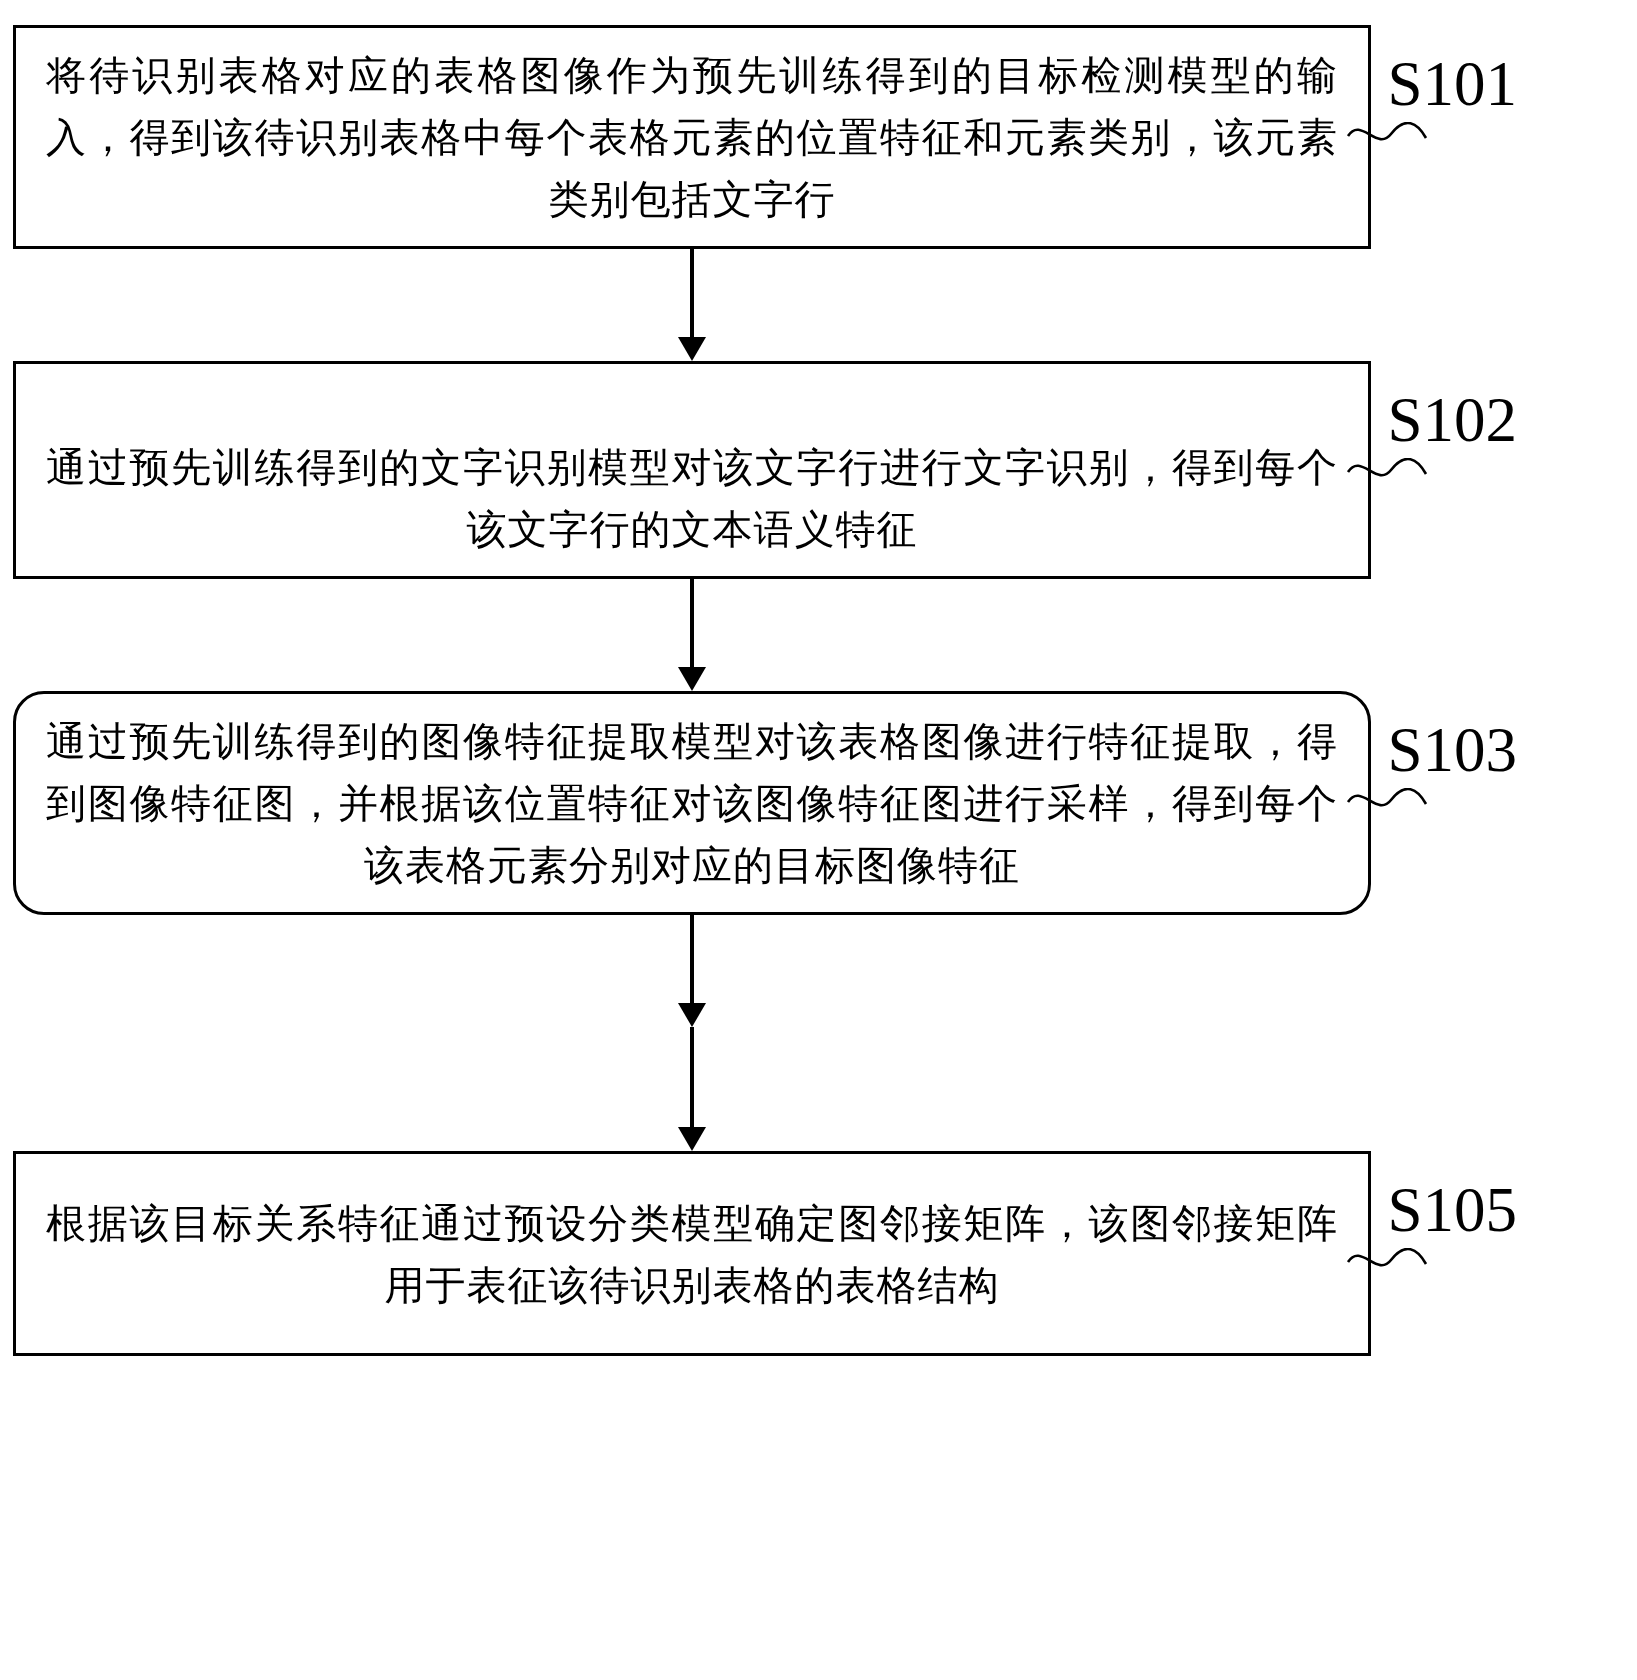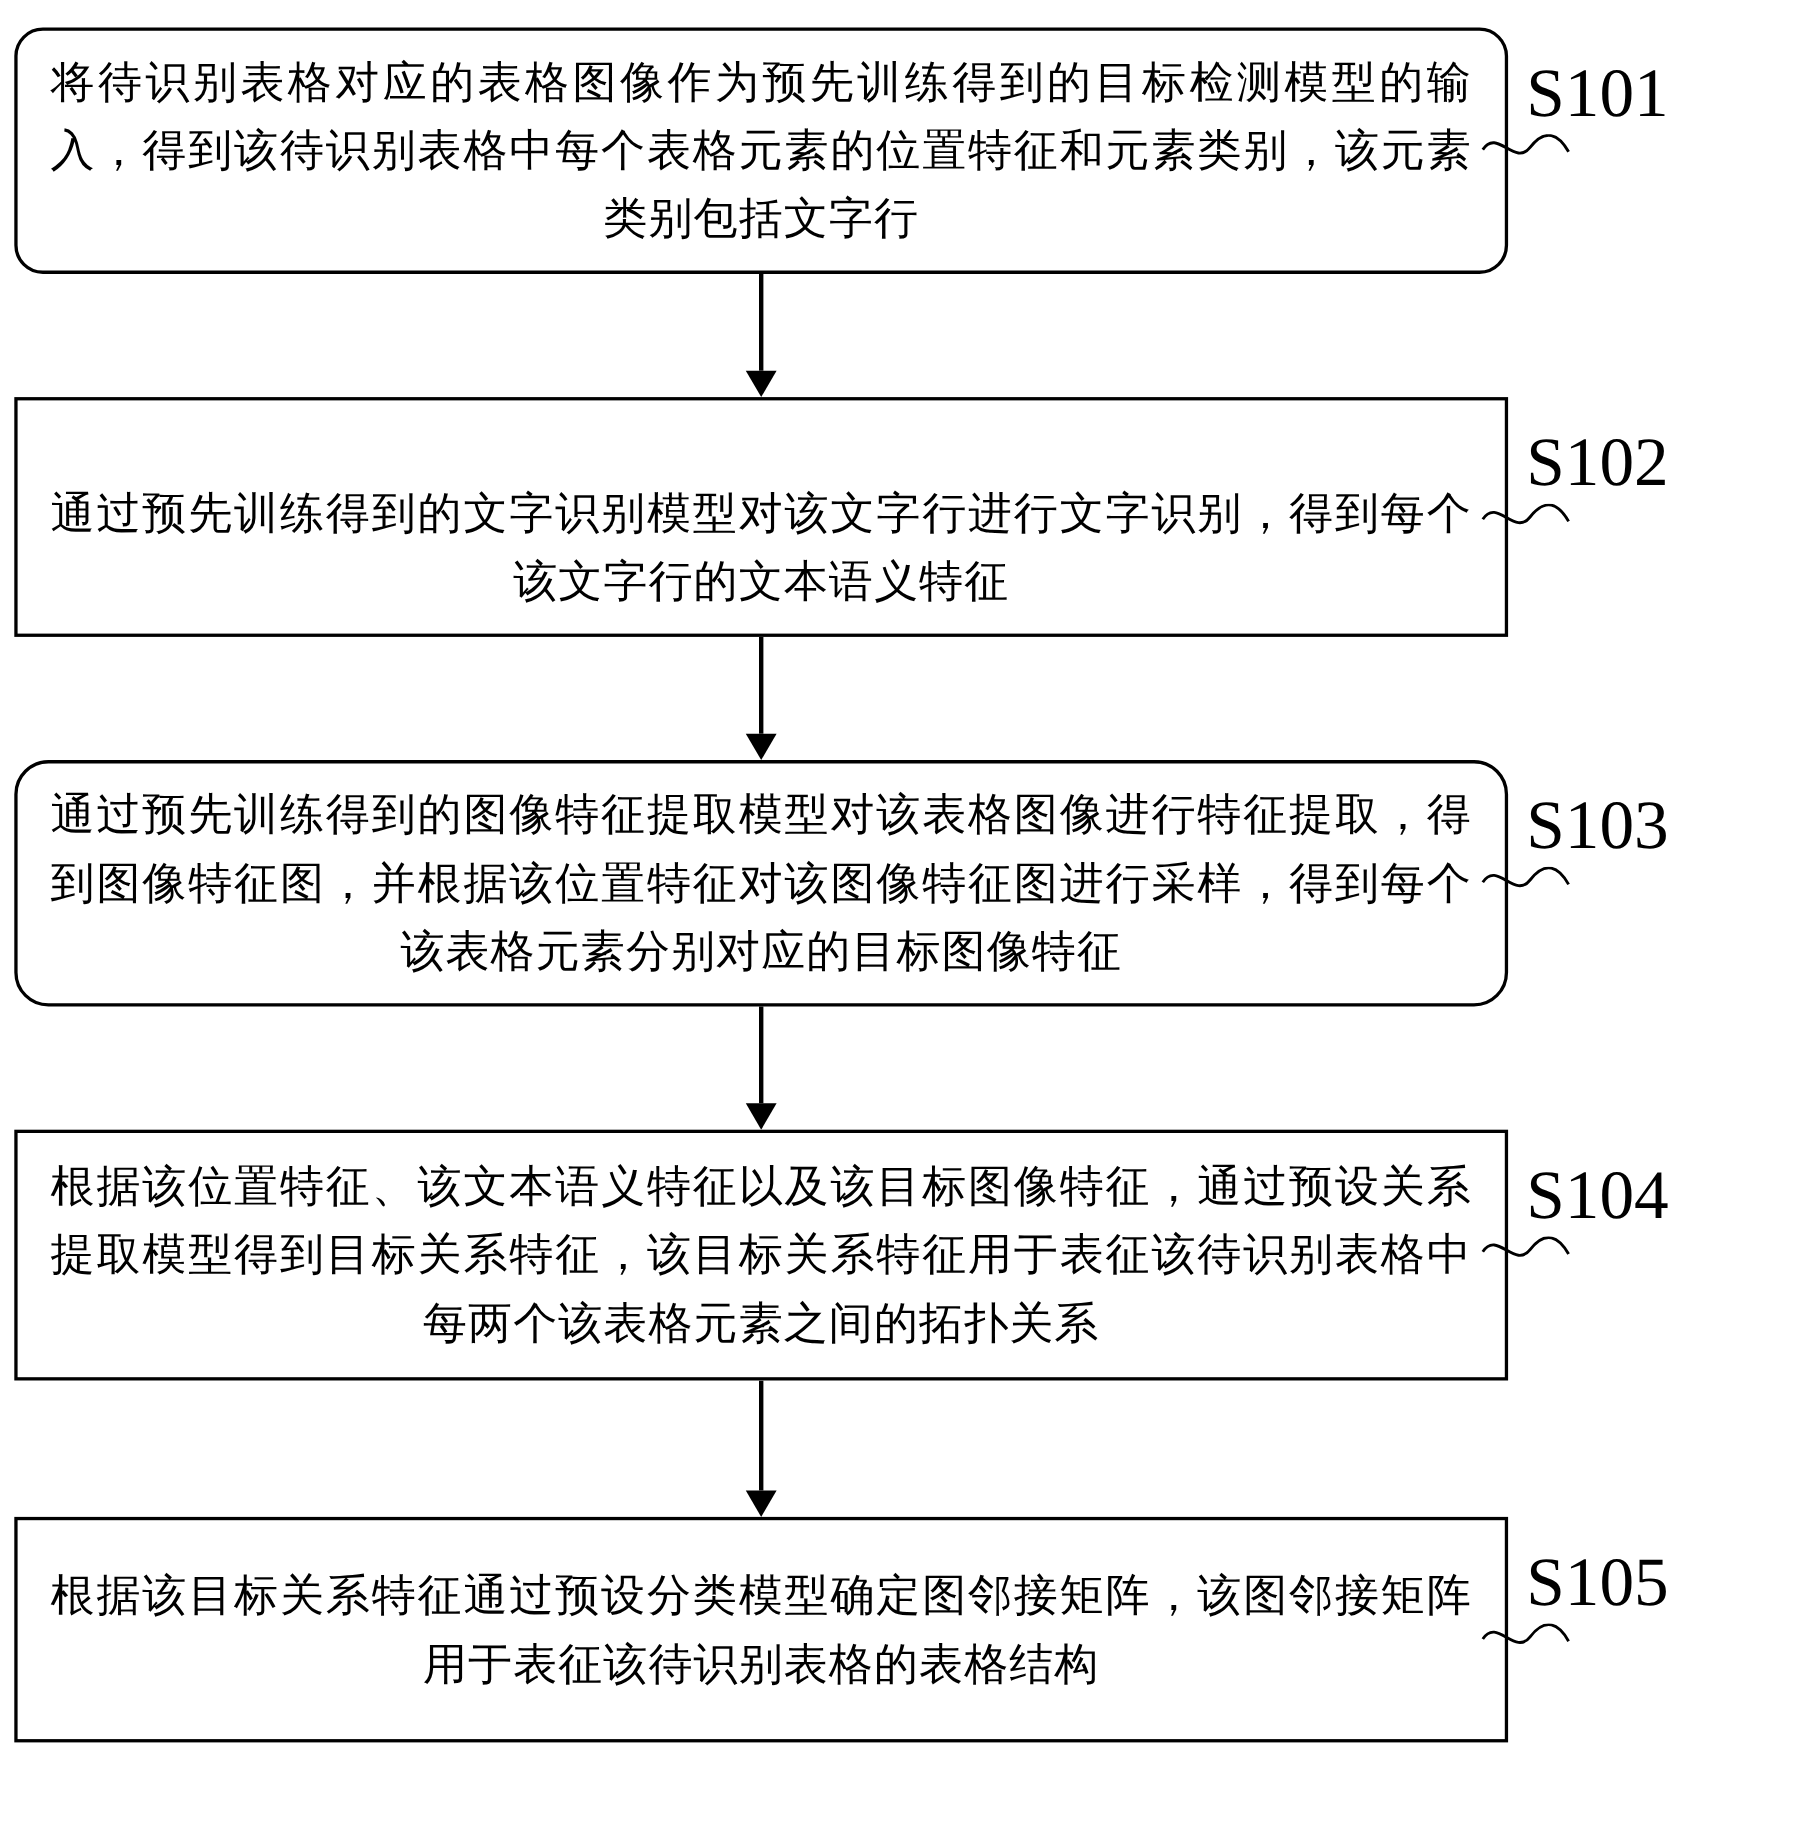--- a/index.html
+++ b/index.html
@@ -36,21 +36,21 @@
   }
   .box p {
     margin: 0;
     width: 100%;
     font-size: 40px;
     line-height: 1.55;
     text-align: justify;
     text-align-last: center;
     letter-spacing: 1px;
   }
-  .b1 { min-height: 205px; border-radius: 26px; }
+  .b1 { min-height: 205px; }
   .b2 { min-height: 218px; align-items: flex-end; }
   .b3 { min-height: 220px; border-radius: 31px; }
   .b4 { min-height: 228px; }
   .b5 { min-height: 205px; }
 
   .step-label {
     position: absolute;
     right: 120px;
     top: 28px;
     display: flex;
@@ -137,31 +137,20 @@
         <path d="M3 14 C 16 -6, 32 30, 46 12 S 72 0, 81 16" fill="none" stroke="#000" stroke-width="2.6"></path>
       </svg>
     </div>
   </div>
 
   <div class="arrow">
     <div class="shaft"></div>
     <div class="head"></div>
   </div>
 
-  <div class="row">
-    <div class="box b4">
-      <p>根据该位置特征、该文本语义特征以及该目标图像特征，通过预设关系提取模型得到目标关系特征，该目标关系特征用于表征该待识别表格中每两个该表格元素之间的拓扑关系</p>
-    </div>
-    <div class="step-label">
-      <span>S104</span>
-      <svg class="squiggle" width="84" height="26" viewBox="0 0 84 26">
-        <path d="M3 14 C 16 -6, 32 30, 46 12 S 72 0, 81 16" fill="none" stroke="#000" stroke-width="2.6"></path>
-      </svg>
-    </div>
-  </div>
 
   <div class="arrow a4">
     <div class="shaft"></div>
     <div class="head"></div>
   </div>
 
   <div class="row">
     <div class="box b5">
       <p>根据该目标关系特征通过预设分类模型确定图邻接矩阵，该图邻接矩阵用于表征该待识别表格的表格结构</p>
     </div>

